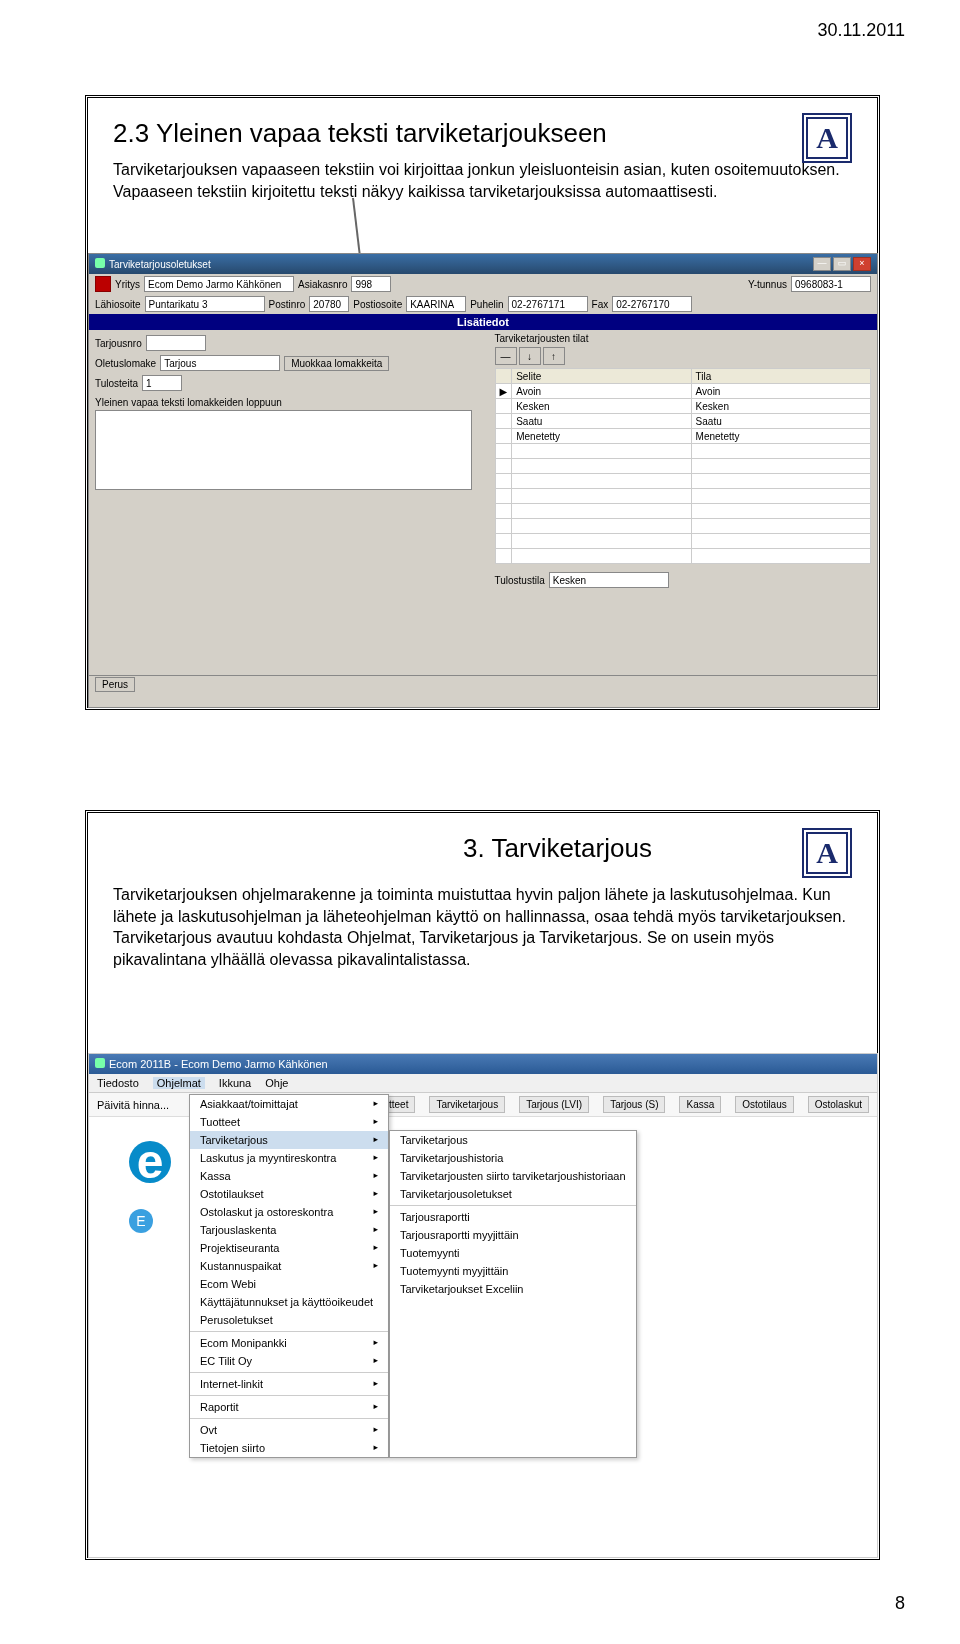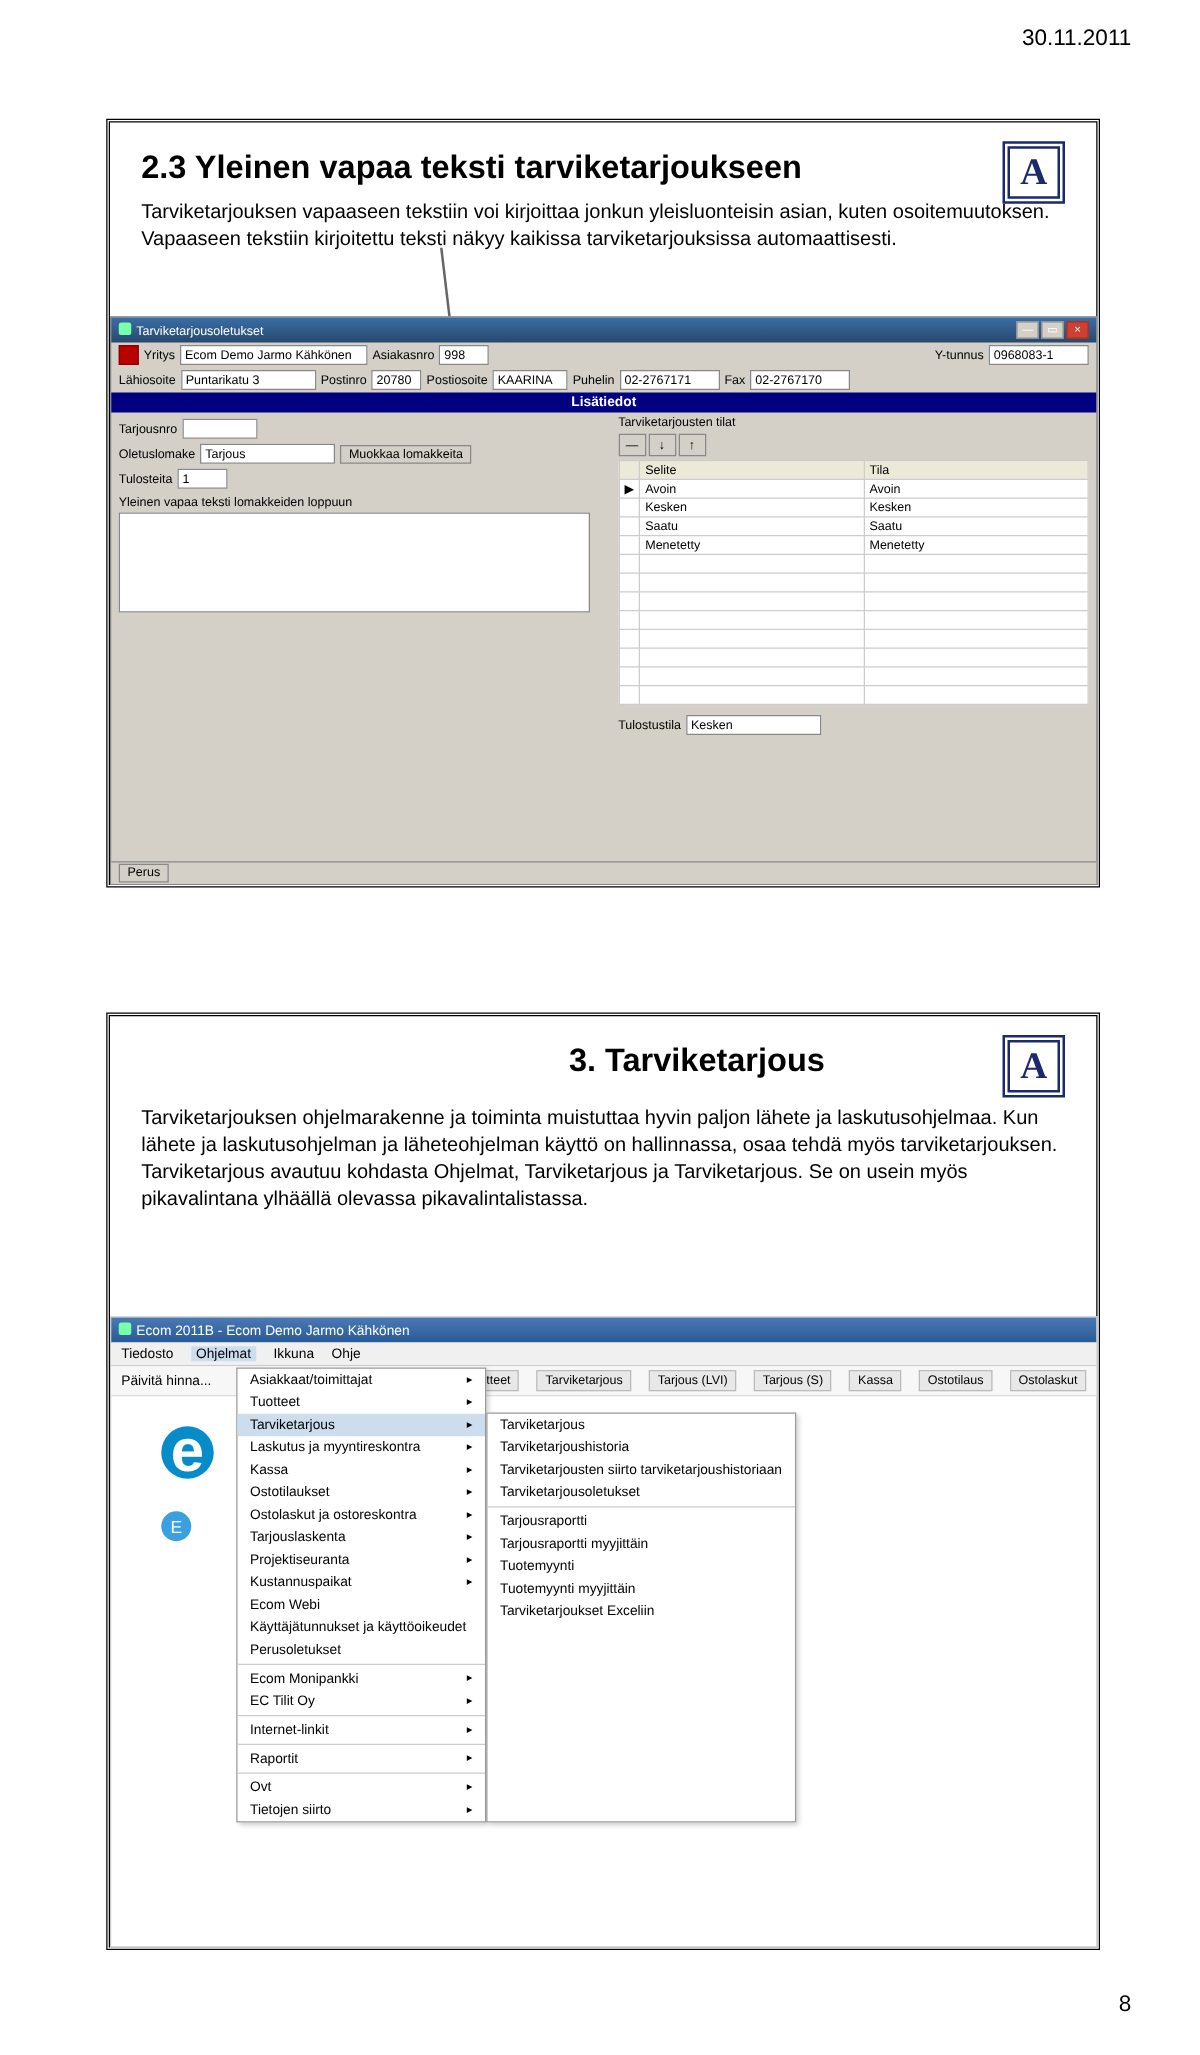--- a/index.html
+++ b/index.html
@@ -38,21 +38,21 @@
     left: 85px;
     top: 810px;
     width: 795px;
     height: 750px;
     border: 3px double #000;
     padding: 20px 25px;
     background: #fff;
   }
   .slide-title {
     font-size: 26px;
-    font-weight: bold;
+    font-weight: normal;
     margin-bottom: 10px;
   }
   .slide-title.center {
     text-align: center;
     padding-left: 150px;
   }
   .slide-body {
     font-size: 16px;
     line-height: 1.35;
   }
@@ -97,30 +97,30 @@
     align-items: center;
   }
   .titlebar .dot { width: 10px; height: 10px; background: #7fa; border-radius: 2px; display: inline-block; margin-right: 4px; }
   .winbtns { display: flex; gap: 2px; }
   .winbtn { width: 18px; height: 14px; background: #d4d0c8; border: 1px solid #888; text-align: center; line-height: 11px; font-size: 9px; }
   .winbtn.red { background: #d04030; color: #fff; border-color: #a03020; }
   .row { display: flex; align-items: center; padding: 2px 6px; gap: 4px; }
   .row label { font-size: 10px; }
   .inp { background: #fff; border: 1px solid #888; height: 16px; padding: 0 3px; font-size: 10px; display: inline-flex; align-items: center; }
   .w40 { width: 40px; } .w60 { width: 60px; } .w80 { width: 80px; }
-  .w120 { width: 108px; } .w150 { width: 150px; }
+  .w120 { width: 120px; } .w150 { width: 150px; }
   .bluebar { background: #000080; color: #fff; padding: 2px 6px; font-size: 11px; font-weight: bold; text-align: center; }
   .halfrow { display: flex; gap: 11px; }
   .leftcol { width: 50%; padding: 3px 6px; }
   .rightcol { width: 50%; padding: 3px 6px; border-left: 0; }
   .tbl { background: #fff; border: 1px solid #888; width: 100%; font-size: 10px; border-collapse: collapse; }
   .tbl th, .tbl td { border: 1px solid #ccc; padding: 1px 4px; text-align: left; height: 15px; }
   .tbl th { background: #ece9d8; font-weight: normal; }
   .bigtext { background: #fff; border: 1px solid #888; height: 80px; width: 100%; }
-  .statusbar { position: absolute; bottom: 0; left: 0; right: 0; height: 18px; background: #d4d0c8; border-top: 1px solid #888; padding: 1px 6px; }
+  .statusbar { position: absolute; bottom: 0; left: 0; right: 0; height: 32px; background: #d4d0c8; border-top: 1px solid #888; padding: 1px 6px; }
   .btnflat { background: #d4d0c8; border: 1px solid #888; padding: 1px 6px; font-size: 10px; display: inline-block; }
   .sbtns { display: flex; gap: 2px; }
   .sbtn { width: 22px; height: 18px; background: #d4d0c8; border: 1px solid #888; display: inline-flex; align-items: center; justify-content: center; }
   .arrow-svg { position: absolute; pointer-events: none; }
 
   
   .screenshot2 {
     position: absolute;
     left: 0;
     top: 240px;

